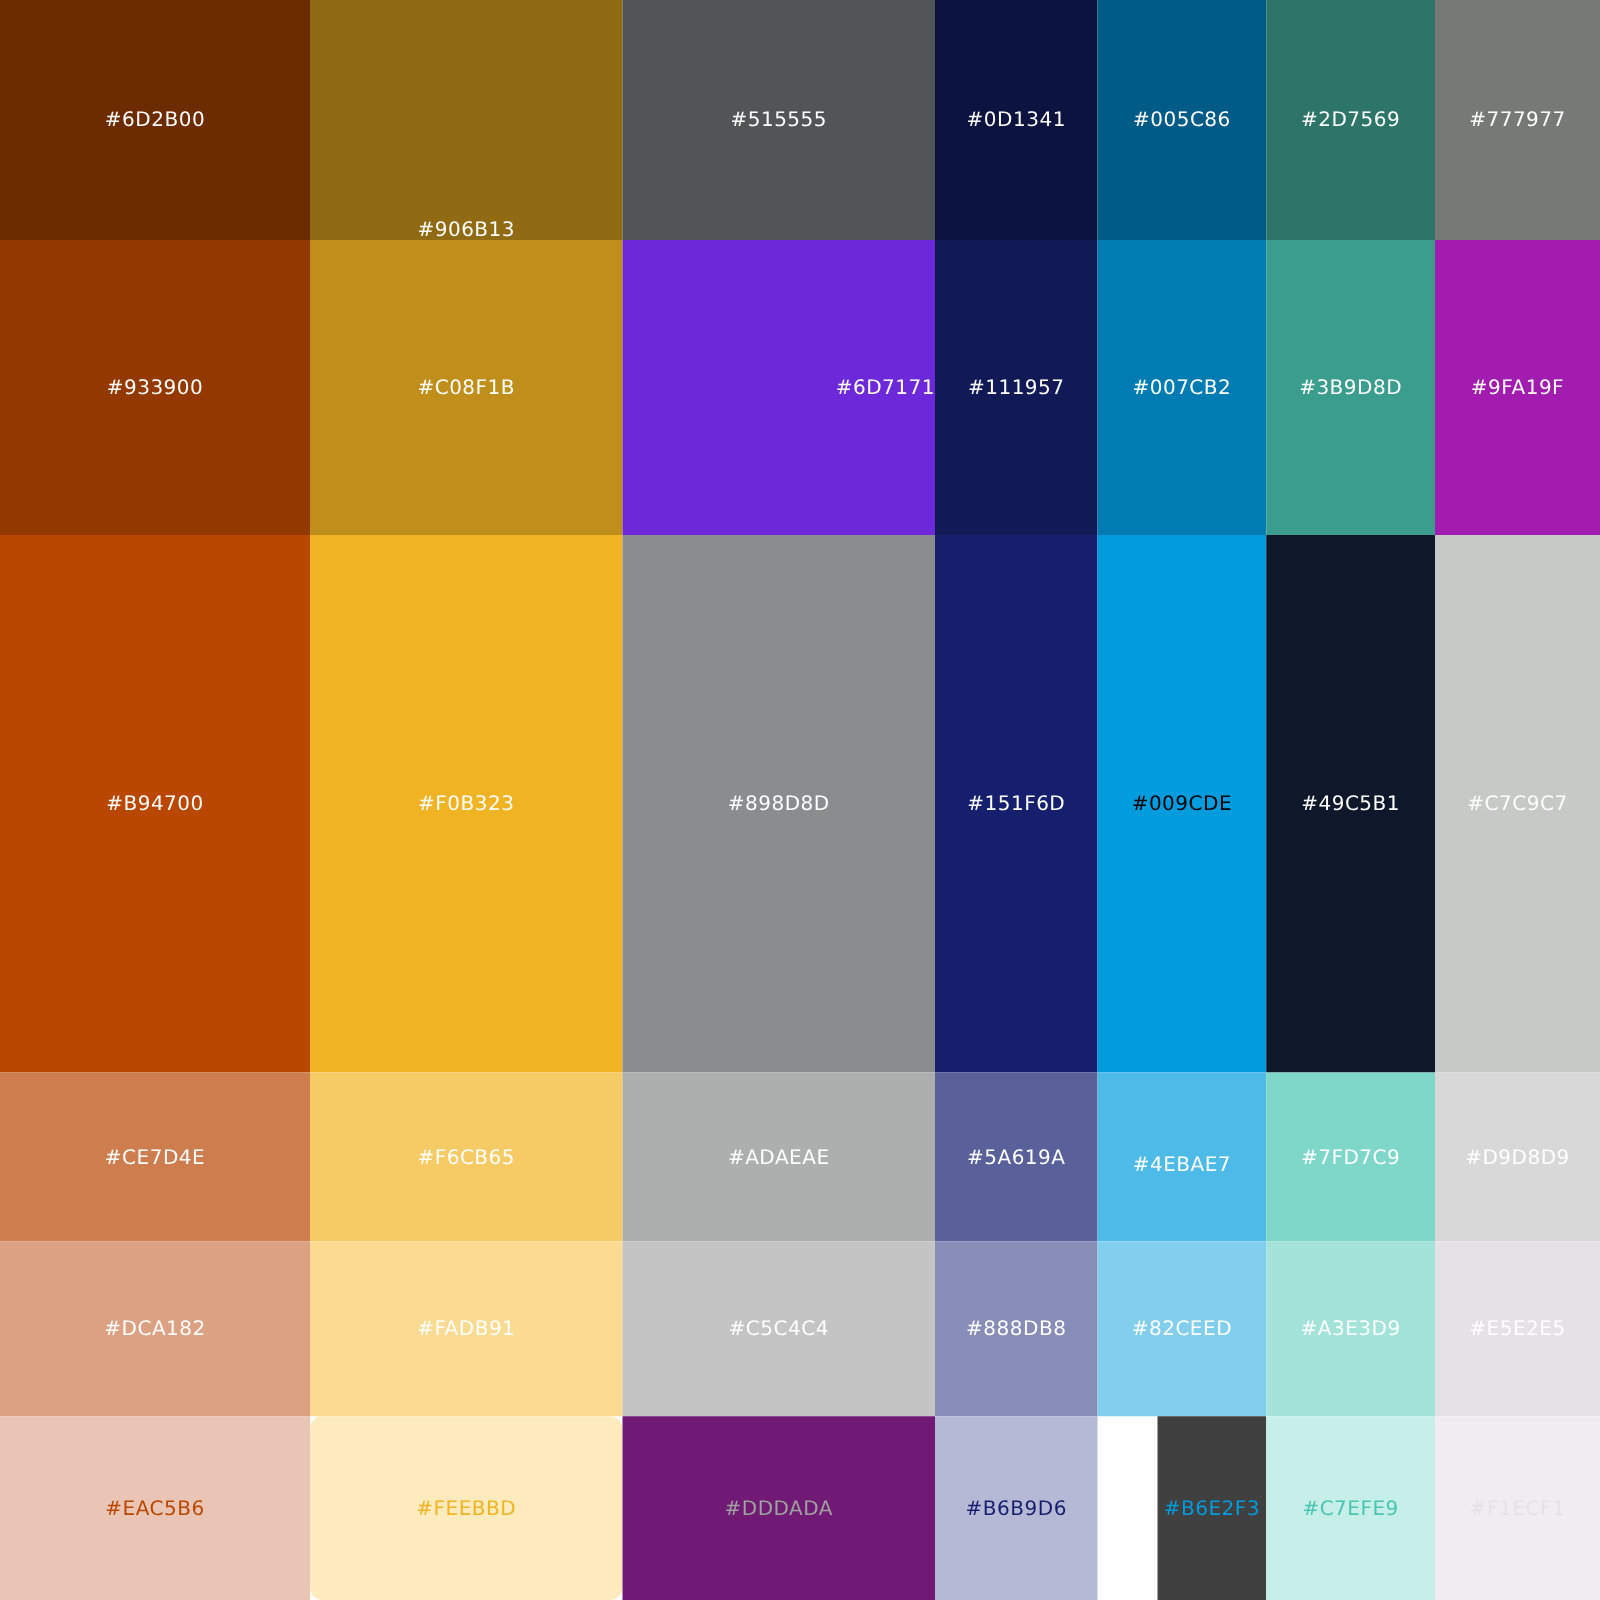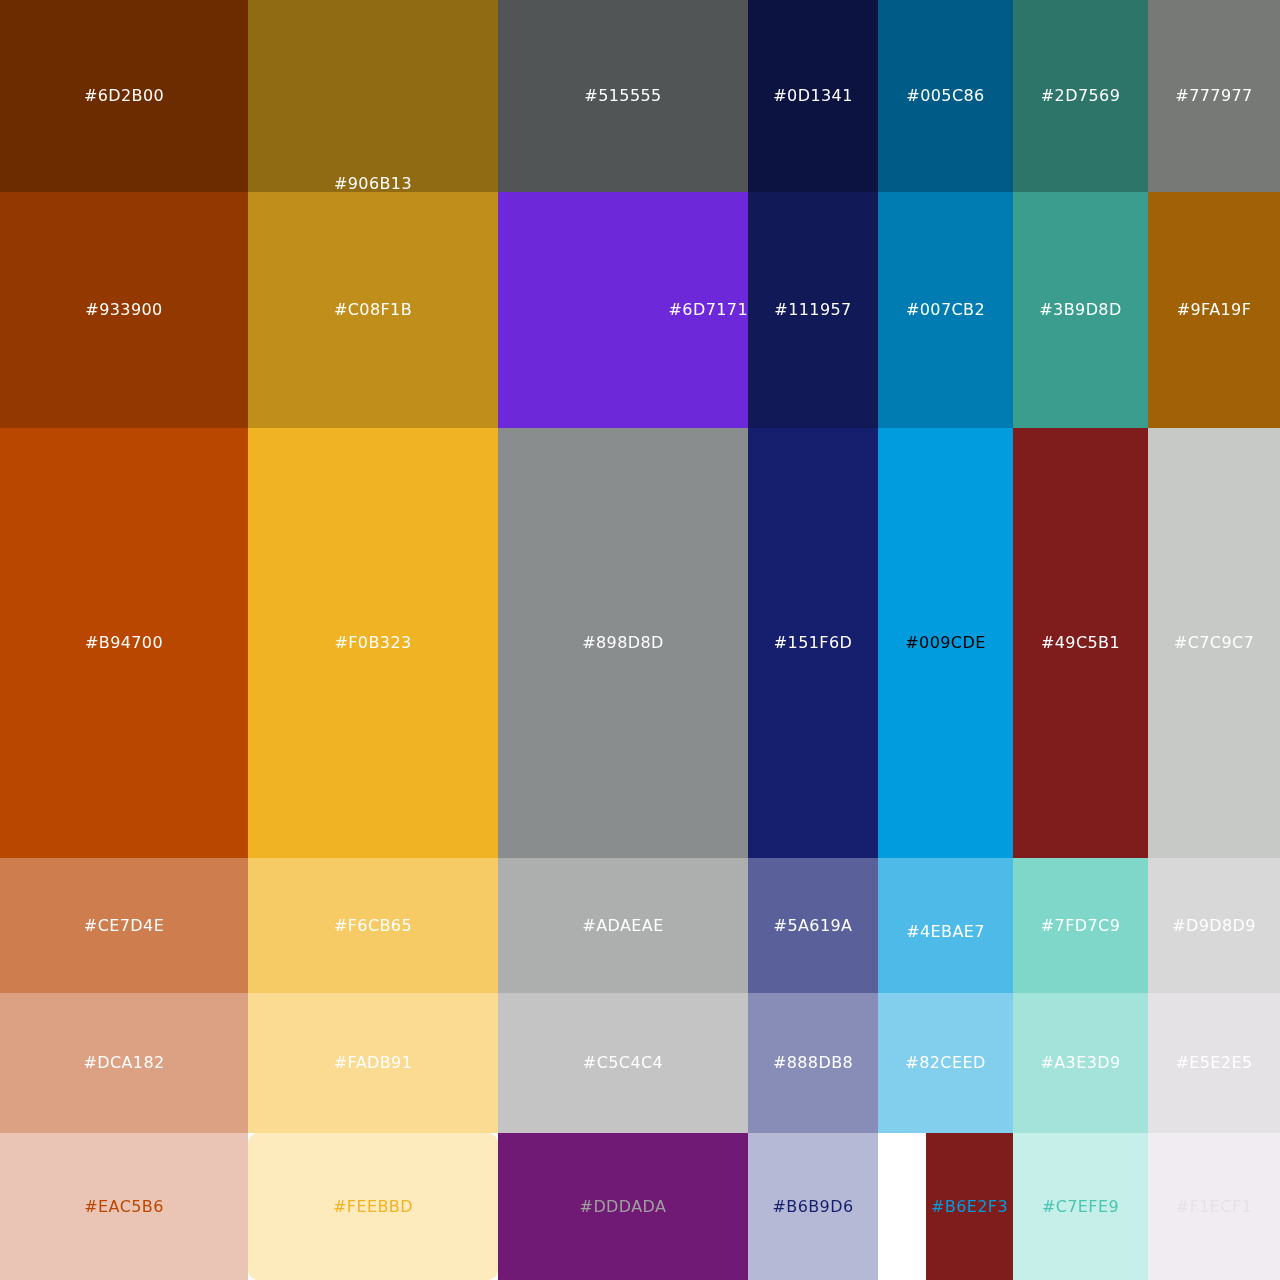--- a/index.html
+++ b/index.html
@@ -78,39 +78,39 @@
     </div>
     <div class="swatch" style="background-color: rgb(17, 25, 87);">
       <span class="swatch-label" style="color: rgb(255, 255, 255);">#111957</span>
     </div>
     <div class="swatch" style="background-color: rgb(0, 124, 178);">
       <span class="swatch-label" style="color: rgb(255, 255, 255);">#007CB2</span>
     </div>
     <div class="swatch" style="background-color: rgb(59, 157, 141);">
       <span class="swatch-label" style="color: rgb(255, 255, 255);">#3B9D8D</span>
     </div>
-    <div class="swatch" style="background-color: #a16207;">
+    <div class="swatch" style="background-color: #a21caf;">
       <span class="swatch-label" style="color: rgb(255, 255, 255);">#9FA19F</span>
     </div>
     <div class="swatch" style="background-color: rgb(185, 71, 0);">
       <span class="swatch-label" style="color: rgb(255, 255, 255);">#B94700</span>
     </div>
     <div class="swatch" style="background-color: rgb(240, 179, 35);">
       <span class="swatch-label" style="color: rgb(255, 255, 255);">#F0B323</span>
     </div>
     <div class="swatch" style="background-color: rgb(137, 141, 141);">
       <span class="swatch-label" style="color: rgb(255, 255, 255);">#898D8D</span>
     </div>
     <div class="swatch" style="background-color: rgb(21, 31, 109);">
       <span class="swatch-label" style="color: rgb(255, 255, 255);">#151F6D</span>
     </div>
     <div class="swatch" style="background-color: rgb(0, 156, 222);">
       <span class="swatch-label" style="color: #000000;">#009CDE</span>
     </div>
-    <div class="swatch" style="background-color: #7f1d1d;">
+    <div class="swatch" style="background-color: #0f172a;">
       <span class="swatch-label" style="color: rgb(255, 255, 255);">#49C5B1</span>
     </div>
     <div class="swatch" style="background-color: rgb(199, 201, 199);">
       <span class="swatch-label" style="color: rgb(255, 255, 255);">#C7C9C7</span>
     </div>
     <div class="swatch" style="background-color: rgb(206, 125, 78);">
       <span class="swatch-label" style="color: rgb(255, 255, 255);">#CE7D4E</span>
     </div>
     <div class="swatch" style="background-color: rgb(246, 203, 101);">
       <span class="swatch-label" style="color: rgb(255, 255, 255);">#F6CB65</span>
@@ -156,21 +156,21 @@
     </div>
     <div class="swatch" style="background-color: rgb(254, 235, 189); border-radius: 10px;">
       <span class="swatch-label" style="color: rgb(240, 179, 35);">#FEEBBD</span>
     </div>
     <div class="swatch" style="background-color: #701a75;">
       <span class="swatch-label" style="color: rgb(159, 161, 159);">#DDDADA</span>
     </div>
     <div class="swatch" style="background-color: rgb(182, 185, 214);">
       <span class="swatch-label" style="color: rgb(21, 31, 109);">#B6B9D6</span>
     </div>
-    <div class="swatch" style="background-color: #7f1d1d; margin-left: 48px;">
+    <div class="swatch" style="background-color: #404040; margin-left: 48px;">
       <span class="swatch-label" style="color: rgb(0, 156, 222);">#B6E2F3</span>
     </div>
     <div class="swatch" style="background-color: rgb(199, 239, 233);">
       <span class="swatch-label" style="color: rgb(73, 197, 177);">#C7EFE9</span>
     </div>
     <div class="swatch" style="background-color: rgb(241, 236, 241);">
       <span class="swatch-label" style="color: rgb(229, 226, 229);">#F1ECF1</span>
     </div>
   </div>
 

